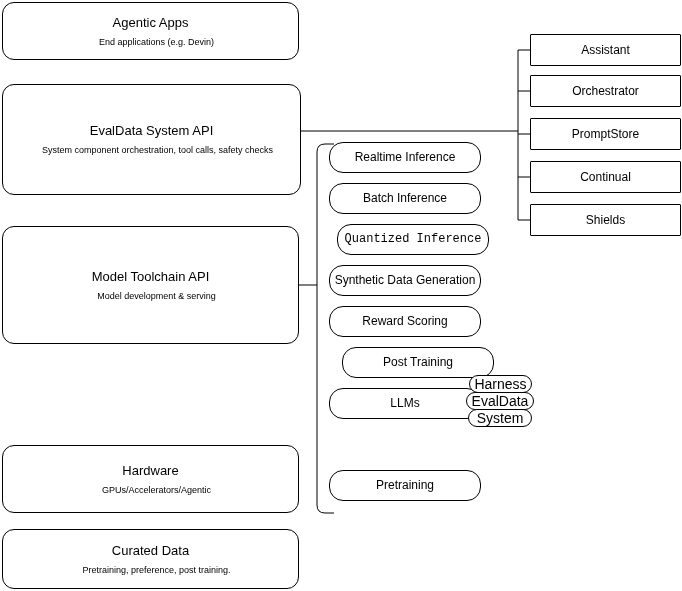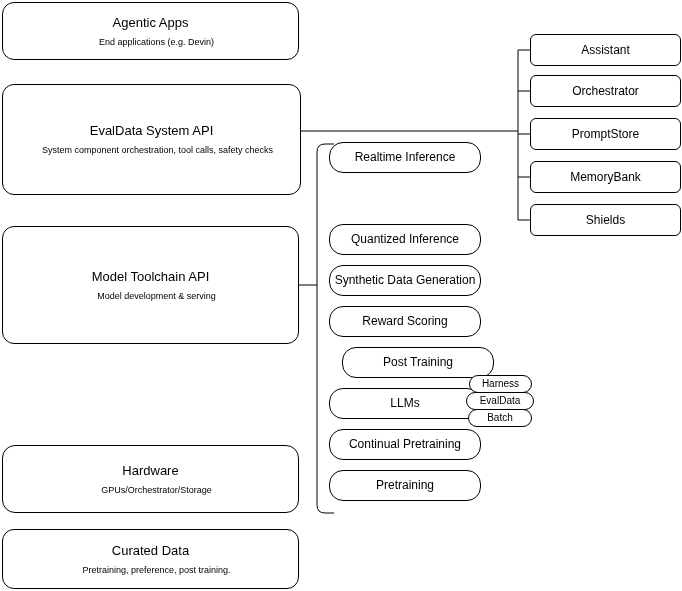--- a/index.html
+++ b/index.html
@@ -43,27 +43,27 @@
     line-height: 12px;
     margin-top: 5px;
     margin-left: 12px;
   }
   .cap-box {
     border-radius: 14px;
     font-size: 12px;
     line-height: 15px;
   }
   .api-box {
-    border-radius: 6px;
+    border-radius: 1px;
     font-size: 12px;
     line-height: 15px;
   }
   .pill-box {
     border-radius: 10px;
-    font-size: 10px;
+    font-size: 14px;
     line-height: 12px;
   }
   svg.connectors {
     position: absolute;
     left: 0;
     top: 0;
     width: 682px;
     height: 591px;
     pointer-events: none;
   }
@@ -100,74 +100,74 @@
     <div class="layer-title">EvalData System API</div>
     <div class="layer-sub">System component orchestration, tool calls, safety checks</div>
   </div>
 
   <div class="box layer-box" style="left:2px; top:226px; width:297px; height:118px;">
     <div class="layer-title">Model Toolchain API</div>
     <div class="layer-sub">Model development &amp; serving</div>
   </div>
 
 
-  <div class="box layer-box" style="left:2px; top:445px; width:297px; height:68px;border-radius:13px;">
+  <div class="box layer-box" style="left:2px; top:445px; width:297px; height:68px;">
     <div class="layer-title">Hardware</div>
-    <div class="layer-sub">GPUs/Orchestrator/Storage</div>
+    <div class="layer-sub">GPUs/Accelerators/Agentic</div>
   </div>
 
   <div class="box layer-box" style="left:2px; top:529px; width:297px; height:60px;">
     <div class="layer-title">Curated Data</div>
     <div class="layer-sub">Pretraining, preference, post training.</div>
   </div>
 
   <div class="box api-box" style="left:530px; top:34px; width:151px; height:32px;">
     <span>Assistant</span>
   </div>
   <div class="box api-box" style="left:530px; top:75px; width:151px; height:32px;">
     <span>Orchestrator</span>
   </div>
   <div class="box api-box" style="left:530px; top:118px; width:151px; height:32px;">
     <span>PromptStore</span>
   </div>
   <div class="box api-box" style="left:530px; top:161px; width:151px; height:32px;">
-    <span>MemoryBank</span>
+    <span>Continual</span>
   </div>
   <div class="box api-box" style="left:530px; top:204px; width:151px; height:32px;">
     <span>Shields</span>
   </div>
 
   <div class="box cap-box" style="left:329px; top:142px; width:152px; height:31px;">
     <span>Realtime Inference</span>
   </div>
-  <div class="box cap-box" style="left:329px; top:224px; width:152px; height:31px;">
+  <div class="box cap-box" style="left:329px; top:183px; width:152px; height:31px;">
+    <span>Batch Inference</span>
+  </div>
+  <div class="box cap-box" style="left:337px; top:224px; width:152px; height:31px;font-family:Liberation Mono, monospace;">
     <span>Quantized Inference</span>
   </div>
   <div class="box cap-box" style="left:329px; top:265px; width:152px; height:31px;">
     <span>Synthetic Data Generation</span>
   </div>
   <div class="box cap-box" style="left:329px; top:306px; width:152px; height:31px;">
     <span>Reward Scoring</span>
   </div>
   <div class="box cap-box" style="left:342px; top:347px; width:152px; height:31px;">
     <span>Post Training</span>
   </div>
   <div class="box cap-box" style="left:329px; top:388px; width:152px; height:31px;">
     <span>LLMs</span>
   </div>
-  <div class="box cap-box" style="left:329px; top:429px; width:152px; height:31px;">
-    <span>Continual Pretraining</span>
-  </div>
   <div class="box cap-box" style="left:329px; top:470px; width:152px; height:31px;">
     <span>Pretraining</span>
   </div>
 
   <div class="box pill-box" style="left:469px; top:375px; width:63px; height:18px;">
     <span>Harness</span>
   </div>
   <div class="box pill-box" style="left:466px; top:392px; width:68px; height:18px;">
     <span>EvalData</span>
   </div>
   <div class="box pill-box" style="left:468px; top:409px; width:64px; height:18px;">
-    <span>Batch</span>
+    <span>System</span>
   </div>
 
 </div>
 
 </body></html>

